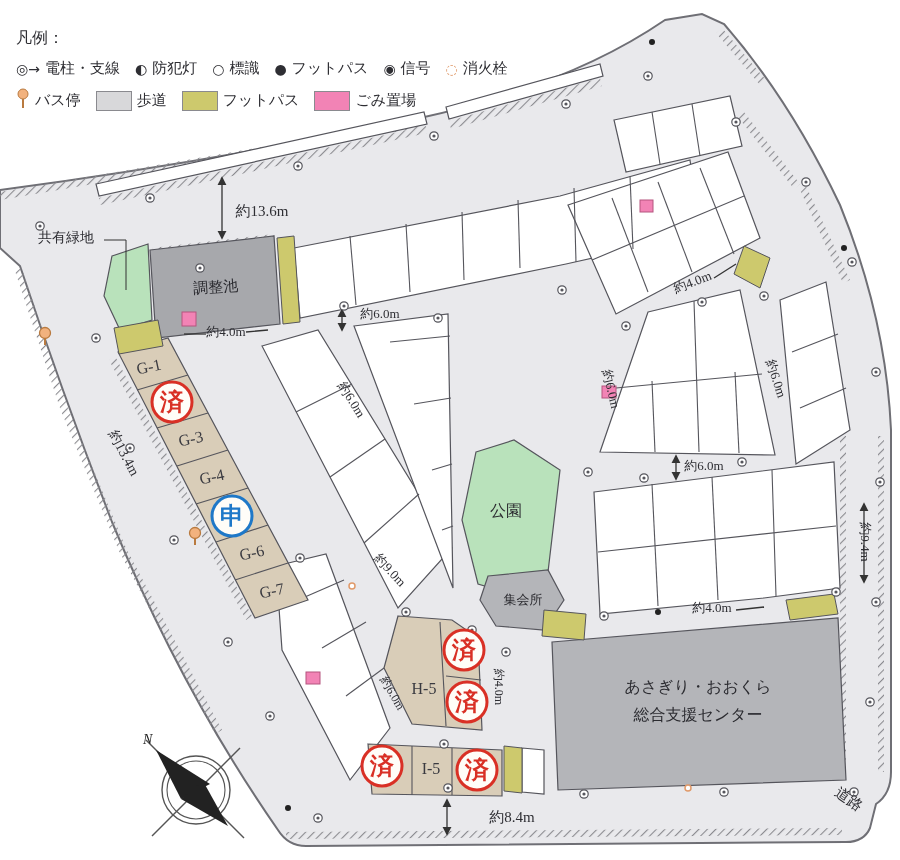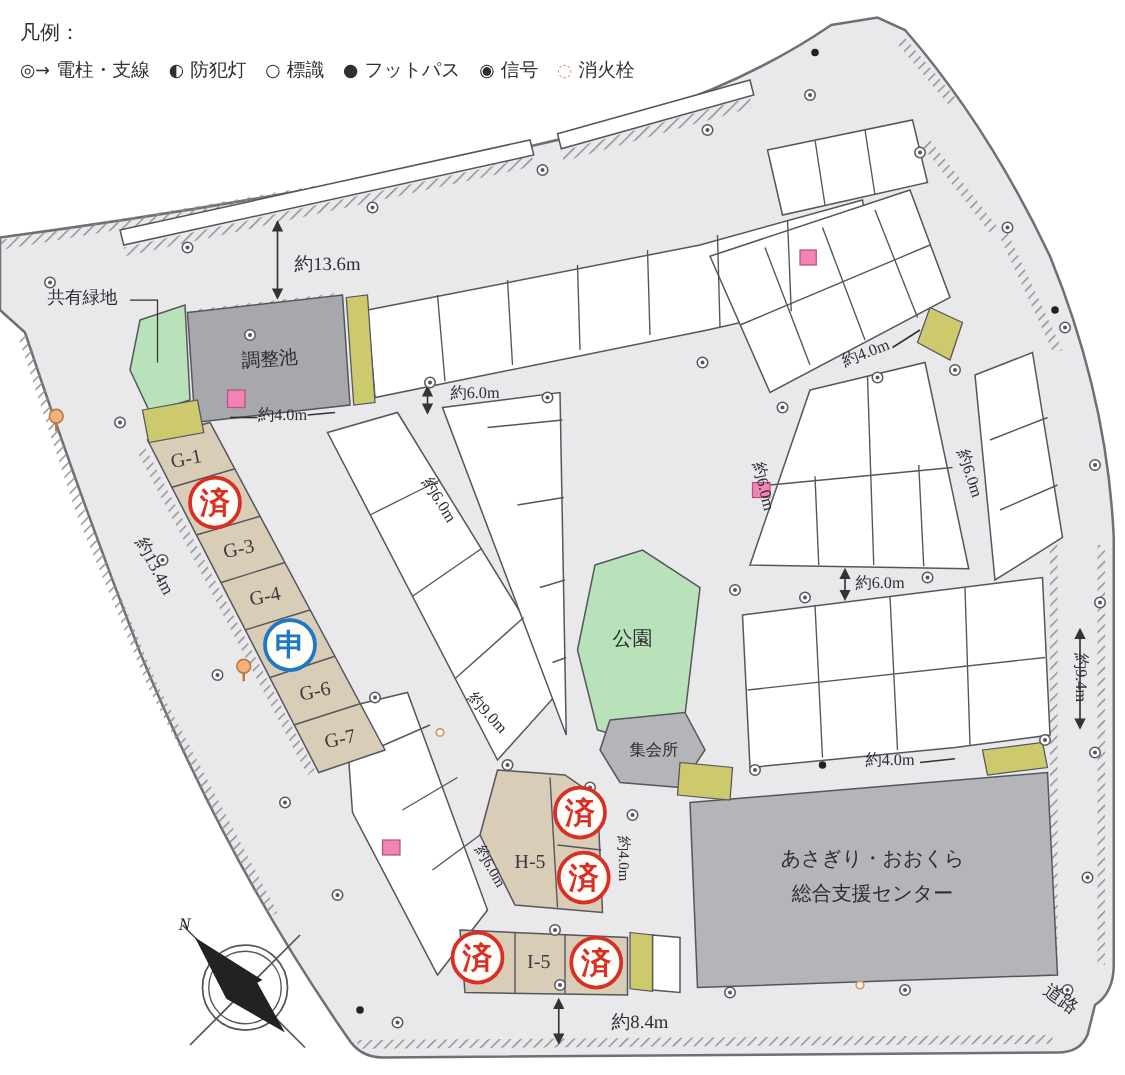--- a/index.html
+++ b/index.html
@@ -1,19 +1,19 @@
 <!DOCTYPE html>
 <html><head>
 <meta charset="utf-8">
 <style>
   html,body{margin:0;padding:0;background:#ffffff;}
   #stage{position:relative;width:900px;height:860px;background:#ffffff;overflow:hidden;
          font-family:"Liberation Serif","DejaVu Serif",serif;color:#2e2e33;}
   #mapsvg{position:absolute;left:0;top:0;}
-  .legend{position:absolute;left:16px;top:16px;width:560px;z-index:5;}
+  .legend{position:absolute;left:16px;top:28px;width:560px;z-index:5;}
   .legend-title{font-size:16px;margin-bottom:10px;}
   .legend-row{display:flex;align-items:center;gap:15px;margin-bottom:10px;font-size:15px;}
   .legend-item{display:flex;align-items:center;gap:5px;white-space:nowrap;}
   .glyph{font-family:"DejaVu Sans",sans-serif;font-size:14px;line-height:1;}
   .glyph.hydrant{color:#e09a6a;}
   .swatch{display:inline-block;width:34px;height:18px;border:1px solid #8a8a8f;}
   .dim{fill:#2e2e33;}
   .area{fill:#2b2b30;}
   .lot{fill:#3a3a40;}
   text{font-family:"Liberation Serif","DejaVu Serif",serif;}
@@ -424,15 +424,36 @@
         </span>
         <span class="legend-item">
           <span class="glyph">◉</span>
           <span>信号</span>
         </span>
         <span class="legend-item">
           <span class="glyph hydrant">◌</span>
           <span>消火栓</span>
         </span>
       </div>
+  <div class="legend-row" id="legend-row2">
+        <span class="legend-item">
+          <span><svg width="14" height="21">
+              <circle cx="7" cy="6" r="5" fill="#f2b27e" stroke="#b97a3f"></circle>
+              <line x1="7" y1="11" x2="7" y2="20" stroke="#b97a3f" stroke-width="2"></line>
+            </svg></span>
+          <span>バス停</span>
+        </span>
+        <span class="legend-item">
+          <span class="swatch" style="background: rgb(216, 216, 218);"></span>
+          <span>歩道</span>
+        </span>
+        <span class="legend-item">
+          <span class="swatch" style="background: rgb(205, 201, 109);"></span>
+          <span>フットパス</span>
+        </span>
+        <span class="legend-item">
+          <span class="swatch" style="background: rgb(242, 131, 181);"></span>
+          <span>ごみ置場</span>
+        </span>
+      </div>
 </div>
 
 </div>
 
 </body></html>

